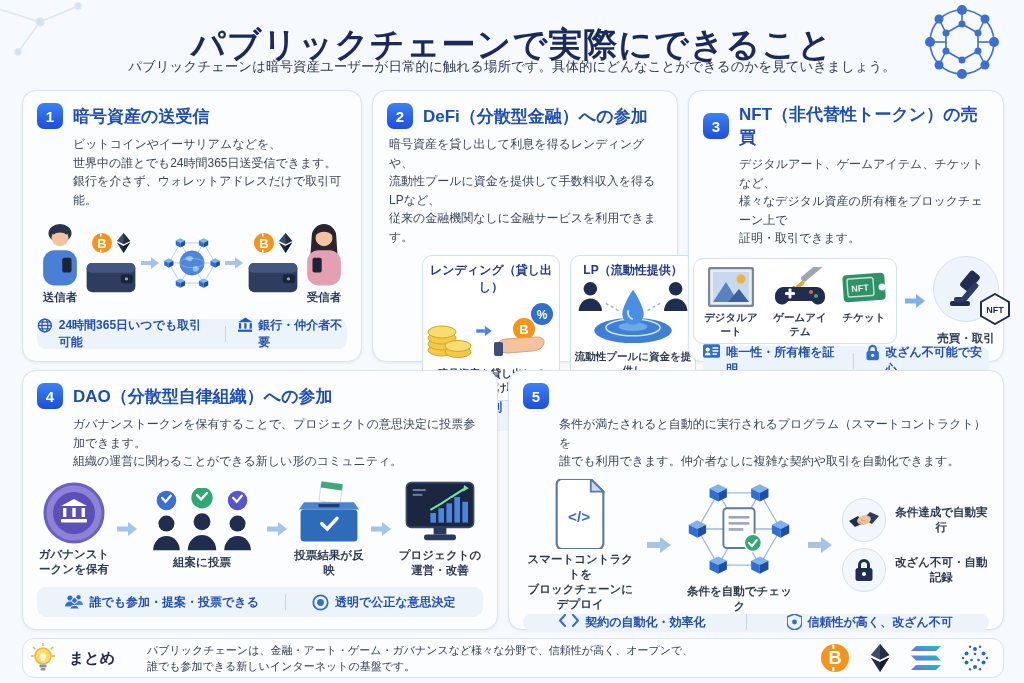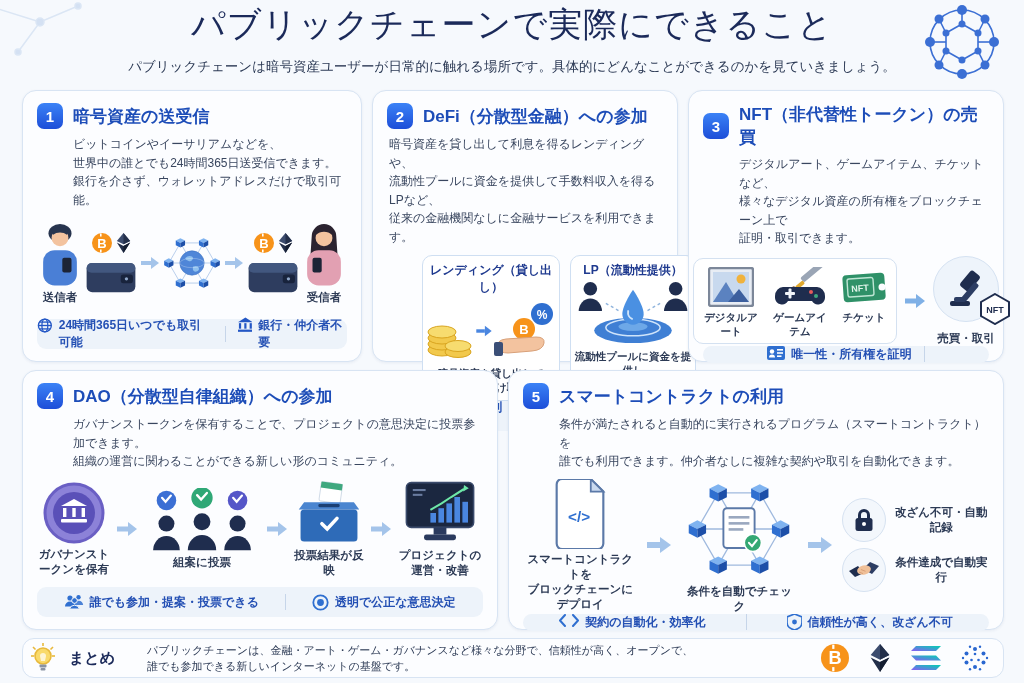--- a/index.html
+++ b/index.html
@@ -1,22 +1,22 @@
 <!DOCTYPE html>
 <html><head>
 <meta charset="utf-8">
 <style>
   html,body{margin:0;padding:0;}
   body{width:1024px;height:683px;overflow:hidden;background:#f6f9fd;
        font-family:"Liberation Sans","DejaVu Sans",sans-serif;color:#2c3a55;position:relative;}
   .page{position:absolute;inset:0;}
   .j{white-space:pre-line;}
   
-  .title{position:absolute;top:2px;left:0;width:100%;text-align:center;
-         font-size:34px;font-weight:400;color:#1b2a5a;letter-spacing:1px;}
+  .title{position:absolute;top:22px;left:0;width:100%;text-align:center;
+         font-size:34px;font-weight:700;color:#1b2a5a;letter-spacing:1px;}
   .subtitle{position:absolute;top:58px;left:0;width:100%;text-align:center;
             font-size:13.5px;color:#2c3a55;}
   .deco-tl{position:absolute;top:0;left:0;opacity:.55;}
   .deco-tr{position:absolute;top:4px;right:14px;}
   
   .card{position:absolute;background:#fcfdff;border:1px solid #d8e4f3;border-radius:14px;
         box-shadow:0 1px 3px rgba(30,60,120,.07);padding:12px 14px;display:flex;flex-direction:column;box-sizing:border-box;}
   .c1{top:90px;left:22px;width:340px;height:272px;}
   .c2{top:90px;left:372px;width:306px;height:272px;}
   .c3{top:90px;left:688px;width:316px;height:272px;}
@@ -406,20 +406,28 @@
           <rect x="0" y="0" width="18" height="14" rx="2" fill="#2f6fd0"></rect>
           <circle cx="5" cy="5.5" r="2.2" fill="#fff"></circle>
             <path d="M2,11.5 a3,3 0 0 1 6,0z" fill="#fff"></path>
           <rect x="10" y="3" width="6" height="1.6" fill="#fff"></rect>
             <rect x="10" y="6.2" width="6" height="1.6" fill="#fff"></rect>
             <rect x="10" y="9.4" width="4.5" height="1.6" fill="#fff"></rect>
         </svg>
         <span>唯一性・所有権を証明</span>
       </span>
       <span class="pdiv"></span>
+      <span class="pitem">
+        <svg width="14" height="17" viewBox="0 0 14 17">
+          <path d="M3.5,7 V5 a3.5,3.5 0 0 1 7,0 V7" stroke="#2f6fd0" stroke-width="2.2" fill="none"></path>
+          <rect x="0.5" y="7" width="13" height="9.5" rx="2" fill="#2f6fd0"></rect>
+            <circle cx="7" cy="11.5" r="1.6" fill="#fff"></circle>
+        </svg>
+        <span>改ざん不可能で安心</span>
+      </span>
     </div>
   </section>
 
   <section class="card c4">
     <div class="card-head">
       <div class="badge">4</div>
       <div class="card-title">DAO（分散型自律組織）への参加</div>
     </div>
     <div class="body-text">ガバナンストークンを保有することで、プロジェクトの意思決定に投票参加できます。
 組織の運営に関わることができる新しい形のコミュニティ。</div>
@@ -522,21 +530,20 @@
           <circle cx="8.5" cy="8.5" r="3.4" fill="#2f6fd0"></circle>
         </svg>
         <span>透明で公正な意思決定</span>
       </span>
     </div>
   </section>
 
   <section class="card c5">
     <div class="card-head">
       <div class="badge">5</div>
-      <div class="card-title">スマートコントラクトの利用</div>
     </div>
     <div class="body-text">条件が満たされると自動的に実行されるプログラム（スマートコントラクト）を
 誰でも利用できます。仲介者なしに複雑な契約や取引を自動化できます。</div>
     <div class="illo" style="gap:8px;margin-top:6px;">
       <div class="col" style="width:130px;">
         <svg width="58" height="70" viewBox="0 0 64 78">
           <path d="M6,6 a6,6 0 0 1 6,-6 h32 l14,14 v58 a6,6 0 0 1 -6,6 h-40 a6,6 0 0 1 -6,-6z" fill="#fff" stroke="#5b79a8" stroke-width="2.4"></path>
           <polygon points="44,0 58,14 44,14" fill="#c9d9ef" stroke="#5b79a8" stroke-width="2"></polygon>
           <text x="31" y="48" text-anchor="middle" font-size="17" font-weight="bold" fill="#2f6fd0">&lt;/&gt;</text>
         </svg>
@@ -576,38 +583,38 @@
         </svg>
         <div class="cap">条件を自動でチェック</div>
       </div>
       <svg class="arrow" width="24" height="18" viewBox="0 0 24 18">
         <rect x="0" y="6" width="13" height="6" fill="#a4c4ea"></rect>
           <polygon points="13,1 24,9 13,17" fill="#a4c4ea"></polygon>
       </svg>
       <div class="rescol">
         <div class="resitem">
           <div class="rescircle">
-            <svg width="20" height="25" viewBox="0 0 20 25">
-              <path d="M5.5,10 V7 a4.5,4.5 0 0 1 9,0 V10" stroke="#1f2d4e" stroke-width="3" fill="none"></path>
-              <rect x="1.5" y="10" width="17" height="13" rx="2.5" fill="#1f2d4e"></rect>
-              <circle cx="10" cy="16" r="2" fill="#fff"></circle>
-            </svg>
-          </div>
-          <div class="cap">改ざん不可・自動記録</div>
-        </div>
-        <div class="resitem">
-          <div class="rescircle">
             <svg width="30" height="26" viewBox="0 0 30 26">
               <polygon points="0,14 9,9 15,16 6,20" fill="#1f2d4e"></polygon>
               <polygon points="30,9 21,5 14,12 23,17" fill="#2c3d63"></polygon>
               <ellipse cx="15" cy="13" rx="7" ry="4.6" fill="#f0c098" transform="rotate(-14 15 13)"></ellipse>
               <path d="M10,15 l4,1.6 M12,12.5 l4.5,1.8" stroke="#d8a078" stroke-width="1" fill="none"></path>
             </svg>
           </div>
           <div class="cap">条件達成で自動実行</div>
+        </div>
+        <div class="resitem">
+          <div class="rescircle">
+            <svg width="20" height="25" viewBox="0 0 20 25">
+              <path d="M5.5,10 V7 a4.5,4.5 0 0 1 9,0 V10" stroke="#1f2d4e" stroke-width="3" fill="none"></path>
+              <rect x="1.5" y="10" width="17" height="13" rx="2.5" fill="#1f2d4e"></rect>
+              <circle cx="10" cy="16" r="2" fill="#fff"></circle>
+            </svg>
+          </div>
+          <div class="cap">改ざん不可・自動記録</div>
         </div>
       </div>
     </div>
     <div class="pill" style="gap:40px;">
       <span class="pitem">
         <svg width="20" height="13" viewBox="0 0 20 13">
           <path d="M6,1 L1,6.5 L6,12 M14,1 L19,6.5 L14,12" stroke="#2f6fd0" stroke-width="2" fill="none" stroke-linecap="round" stroke-linejoin="round"></path>
         </svg>
         <span>契約の自動化・効率化</span>
       </span>

